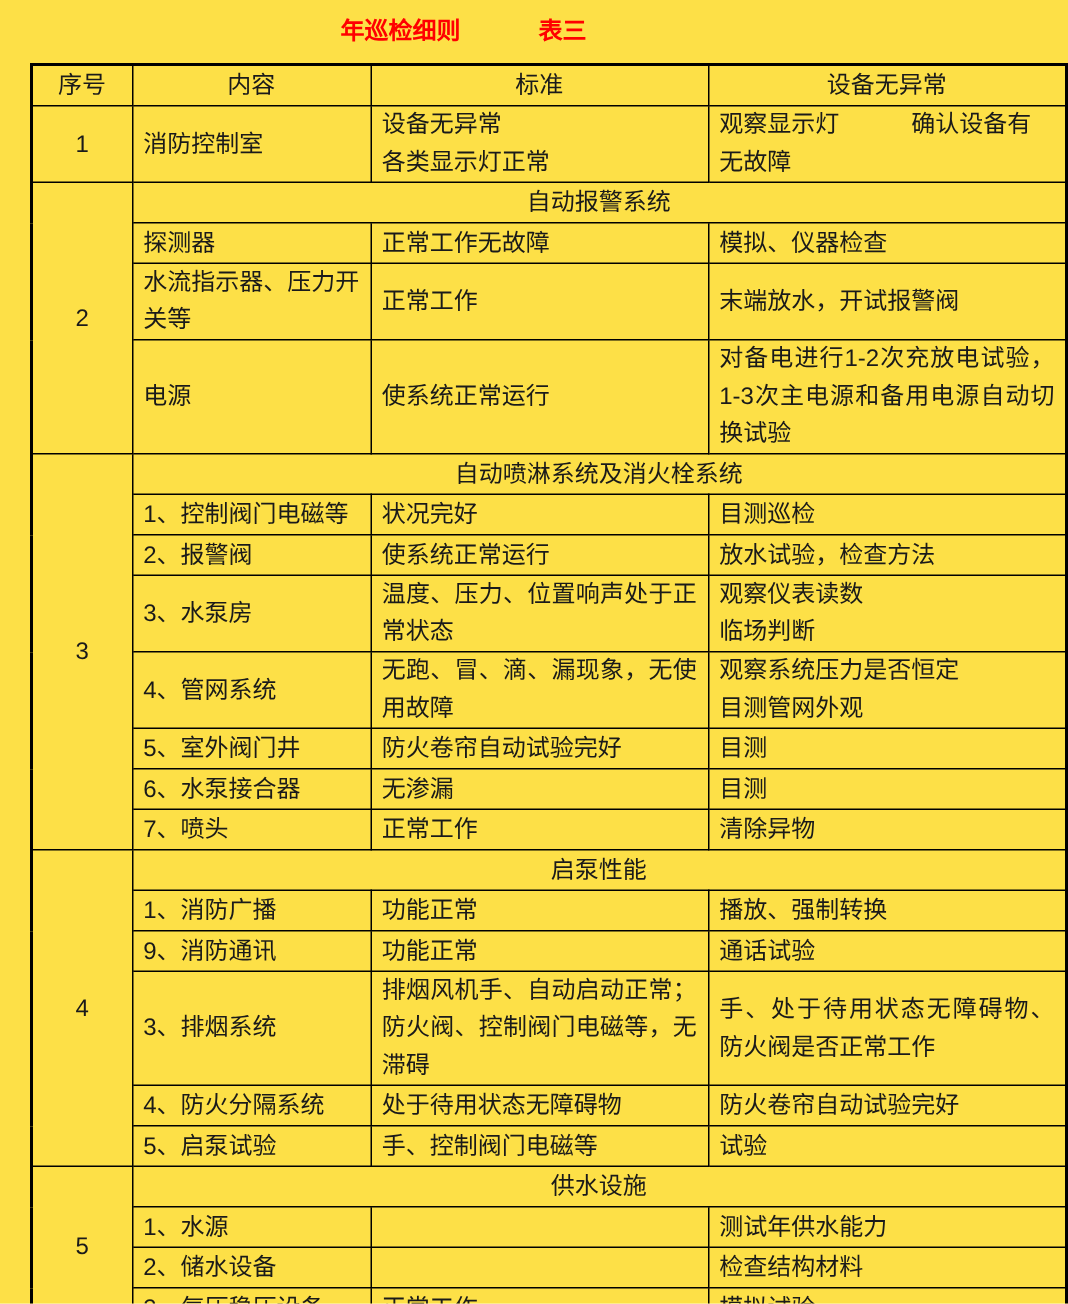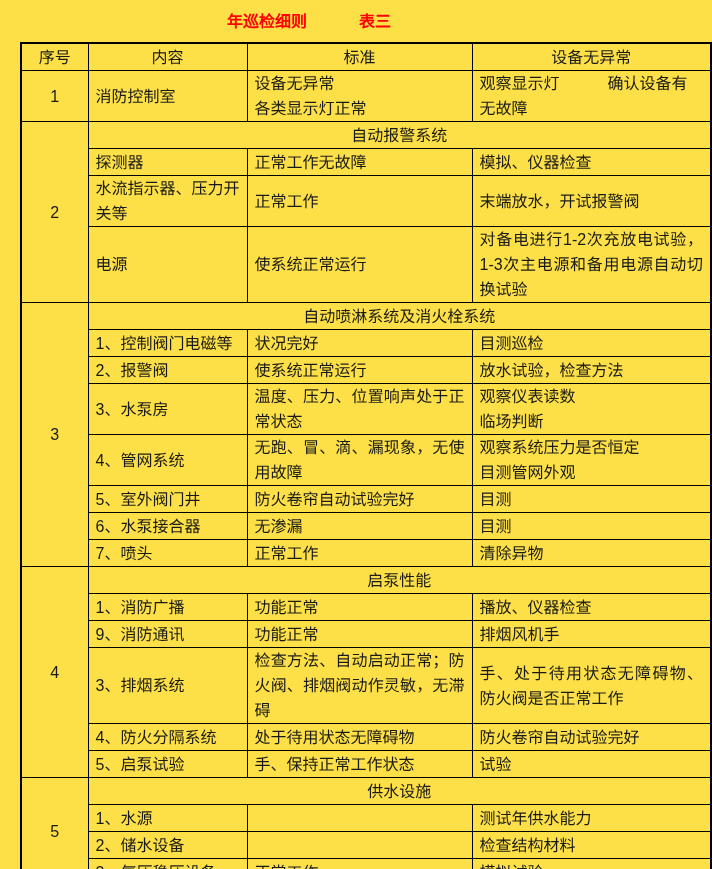--- a/index.html
+++ b/index.html
@@ -163,40 +163,40 @@
         <td>清除异物</td>
       </tr>
 
       <tr>
         <td class="num" rowspan="6">4</td>
         <td class="sec" colspan="3">启泵性能</td>
       </tr>
       <tr>
         <td>1、消防广播</td>
         <td>功能正常</td>
-        <td>播放、仪器检查</td>
+        <td>播放、强制转换</td>
       </tr>
       <tr>
         <td>9、消防通讯</td>
         <td>功能正常</td>
-        <td>排烟风机手</td>
+        <td>通话试验</td>
       </tr>
       <tr>
         <td>3、排烟系统</td>
-        <td>检查方法、自动启动正常；防火阀、排烟阀动作灵敏，无滞碍</td>
+        <td>排烟风机手、自动启动正常；防火阀、控制阀门电磁等，无滞碍</td>
         <td>手、处于待用状态无障碍物、防火阀是否正常工作</td>
       </tr>
       <tr>
         <td>4、防火分隔系统</td>
         <td>处于待用状态无障碍物</td>
         <td>防火卷帘自动试验完好</td>
       </tr>
       <tr>
         <td>5、启泵试验</td>
-        <td>手、保持正常工作状态</td>
+        <td>手、控制阀门电磁等</td>
         <td>试验</td>
       </tr>
 
       <tr>
         <td class="num" rowspan="4">5</td>
         <td class="sec" colspan="3">供水设施</td>
       </tr>
       <tr>
         <td>1、水源</td>
         <td></td>

